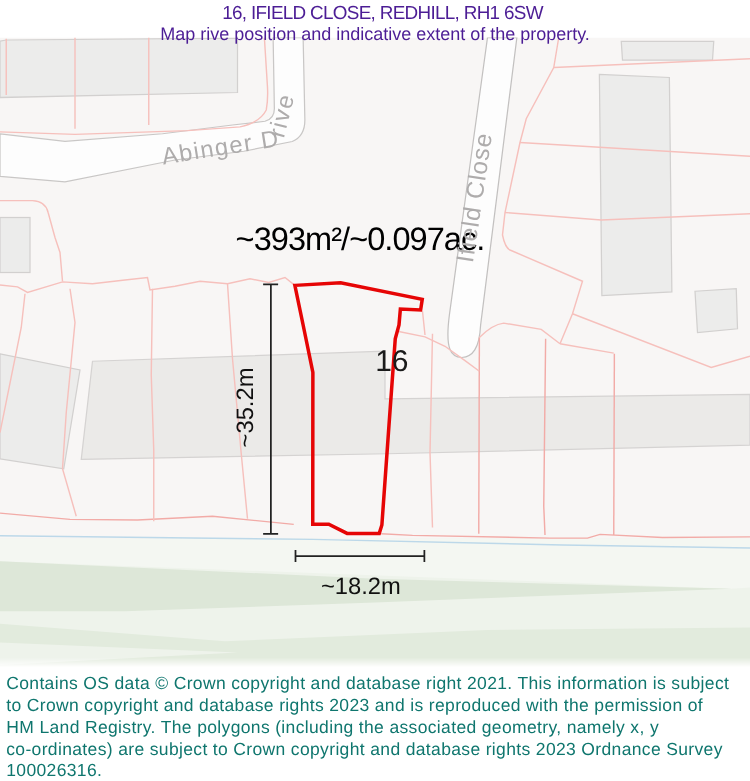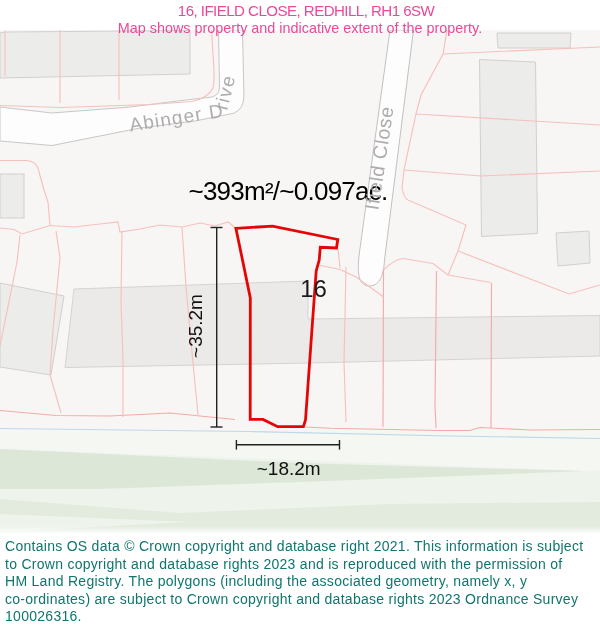--- a/index.html
+++ b/index.html
@@ -1,27 +1,27 @@
 <!DOCTYPE html>
 <html><head>
 <meta charset="utf-8">
 <style>
   html,body{margin:0;padding:0;background:#ffffff;width:600px;height:625px;overflow:hidden;}
   body{font-family:"Liberation Sans", sans-serif;position:relative;}
-  .title{position:absolute;z-index:5;top:2px;left:0;width:600px;text-align:center;font-size:14.4px;line-height:17px;color:#ec4899;}
+  .title{position:absolute;z-index:5;top:2px;left:0;width:600px;text-align:center;font-size:14.4px;line-height:17px;color:#4c1d95;}
   .t1{font-size:15.1px;letter-spacing:-0.55px;margin-left:12px;}
   .t2{font-size:14.4px;letter-spacing:0;}
   .footer{position:absolute;top:538px;left:5px;width:595px;font-size:14px;letter-spacing:0.28px;line-height:17.6px;color:#0f766e;}
   svg{position:absolute;top:30px;left:0;}
   text{font-family:"Liberation Sans", sans-serif;}
 </style>
 </head>
 <body>
 
-<div class="title"><span class="t1">16, IFIELD CLOSE, REDHILL, RH1 6SW</span><br><span class="t2">Map shows property and indicative extent of the property.</span></div>
+<div class="title"><span class="t1">16, IFIELD CLOSE, REDHILL, RH1 6SW</span><br><span class="t2">Map rive position and indicative extent of the property.</span></div>
 
 <svg width="600" height="503" viewBox="0 30 600 503">
 
   <rect x="0" y="30" width="600" height="503" fill="#f8f6f5"></rect>
 
   <rect x="0" y="431" width="600" height="102" fill="#eef3eb"></rect>
 
   <polygon points="0,431 600,431 600,470 585,471 0,449" fill="#f4f7f2"></polygon>
 
   <polygon points="0,449 300,463 585,471 300,482 100,489 0,489" fill="#dde7d8"></polygon>

